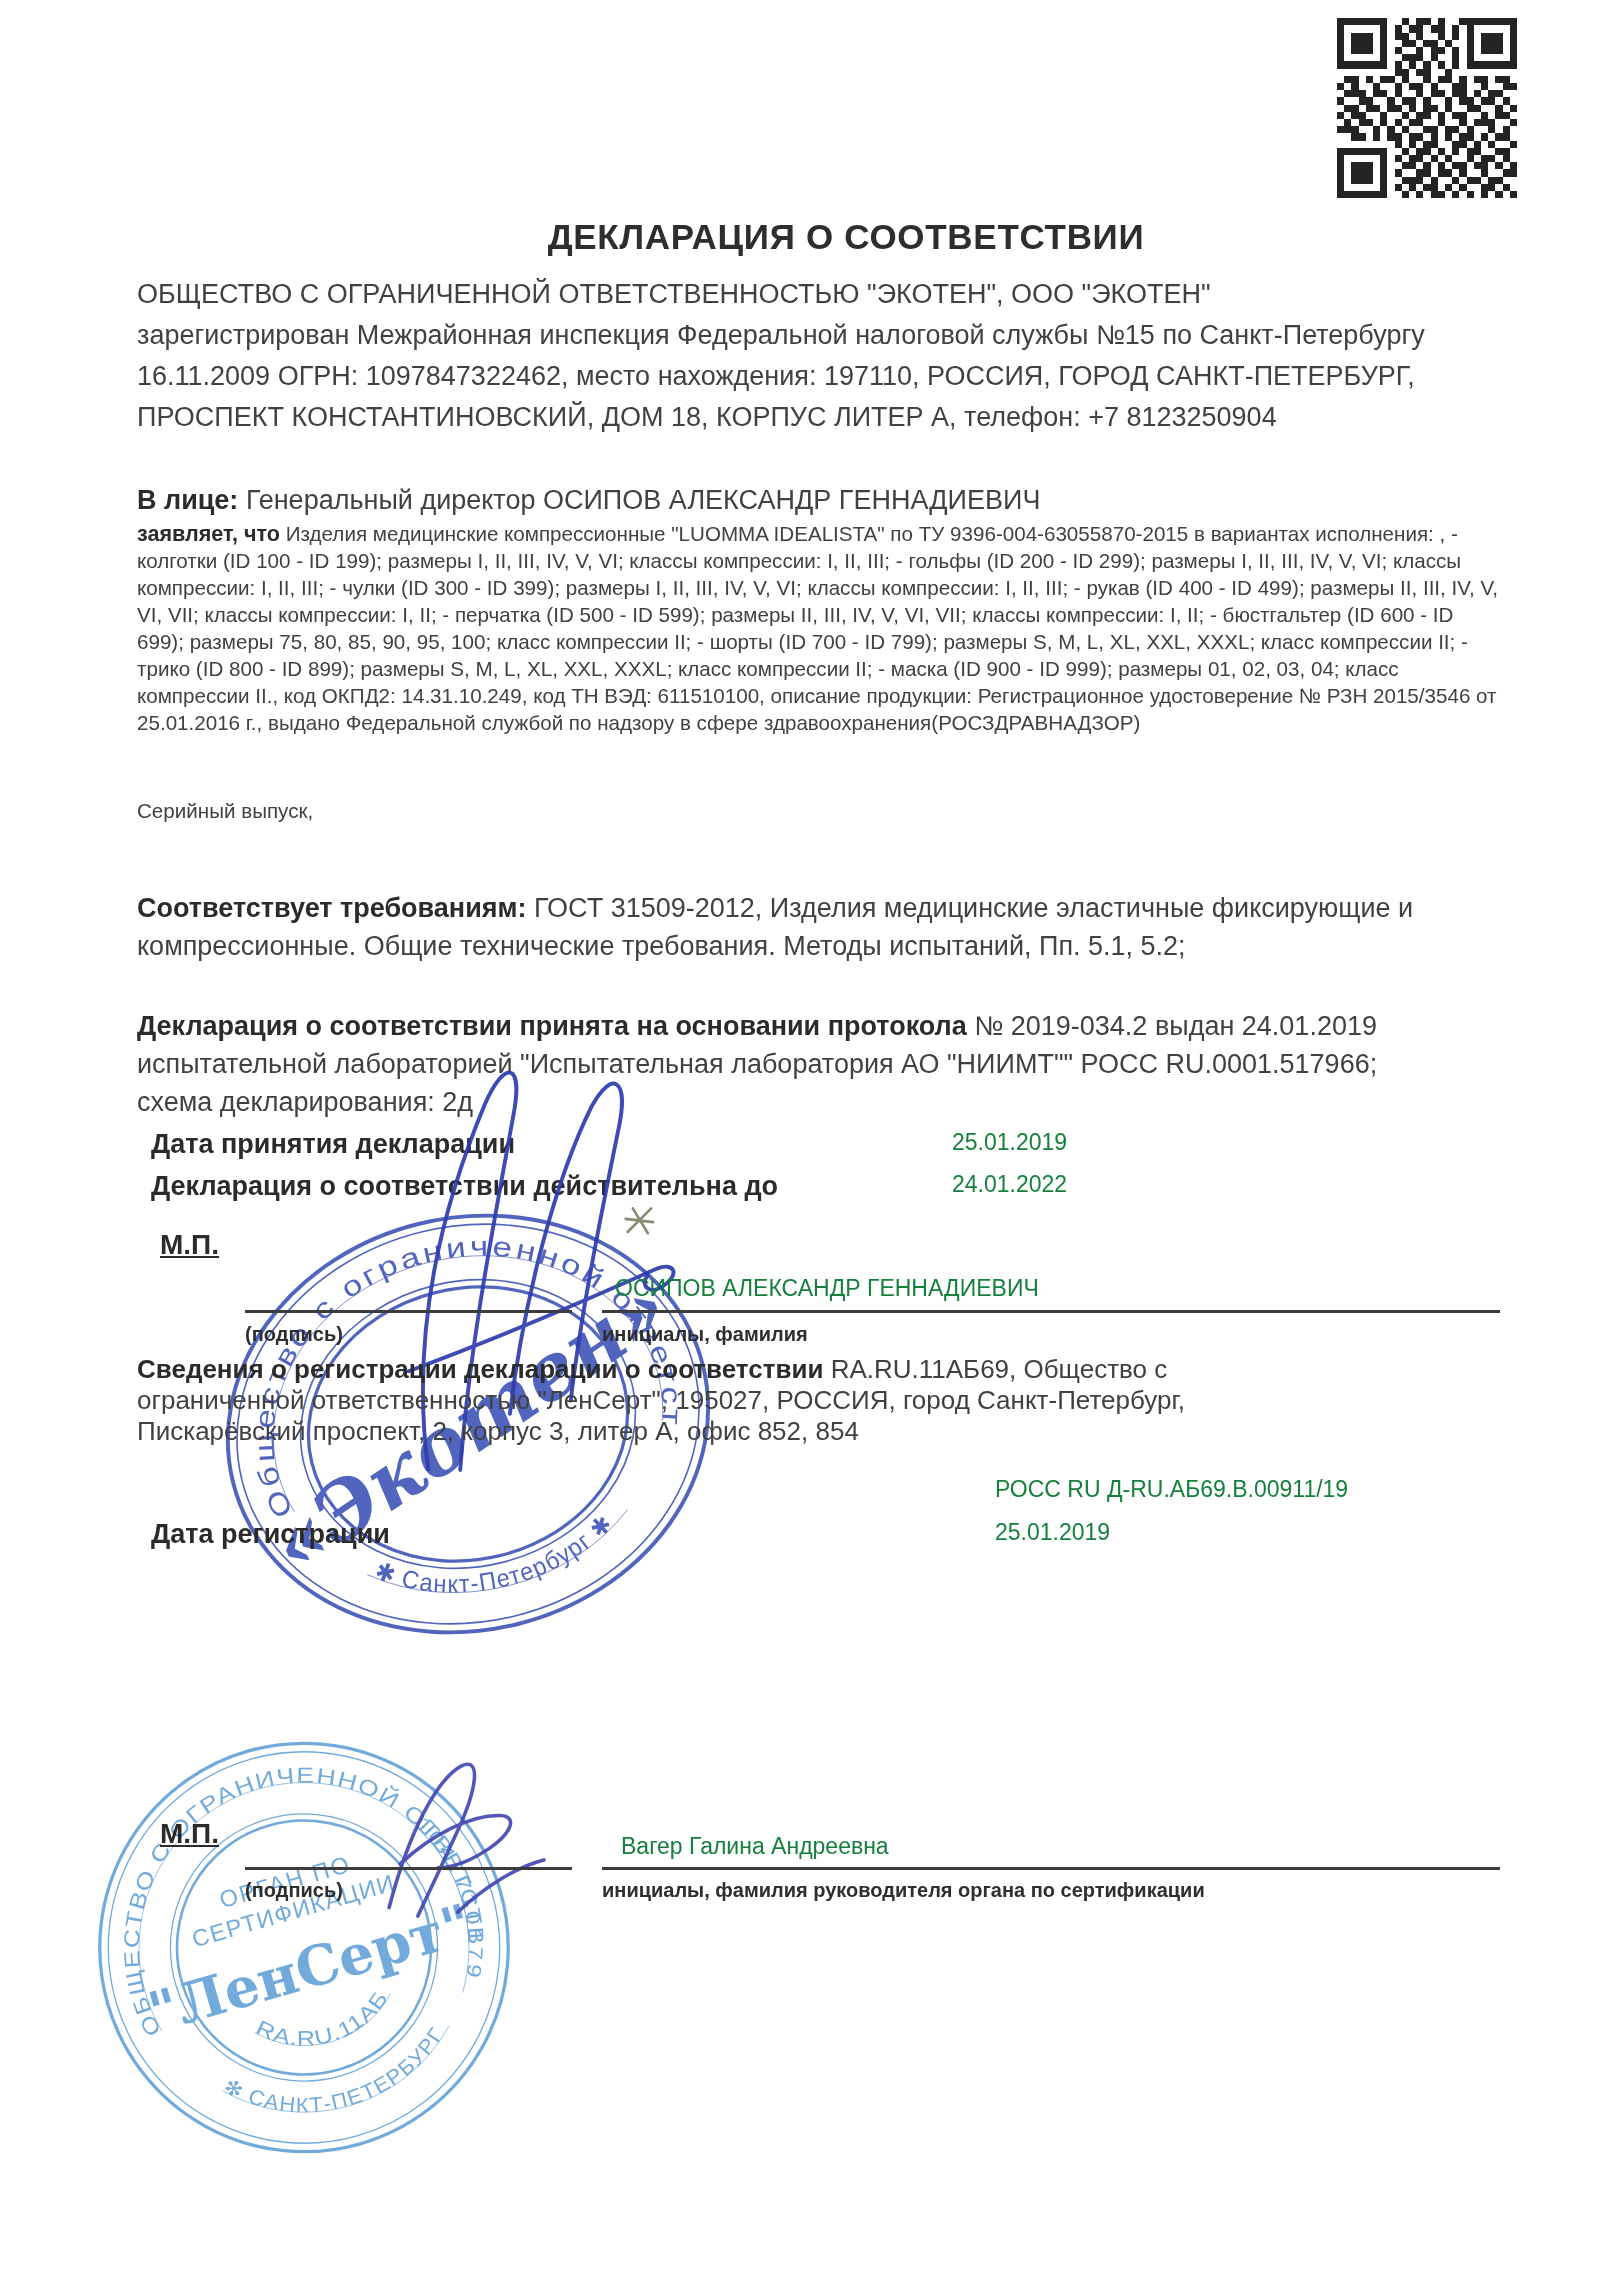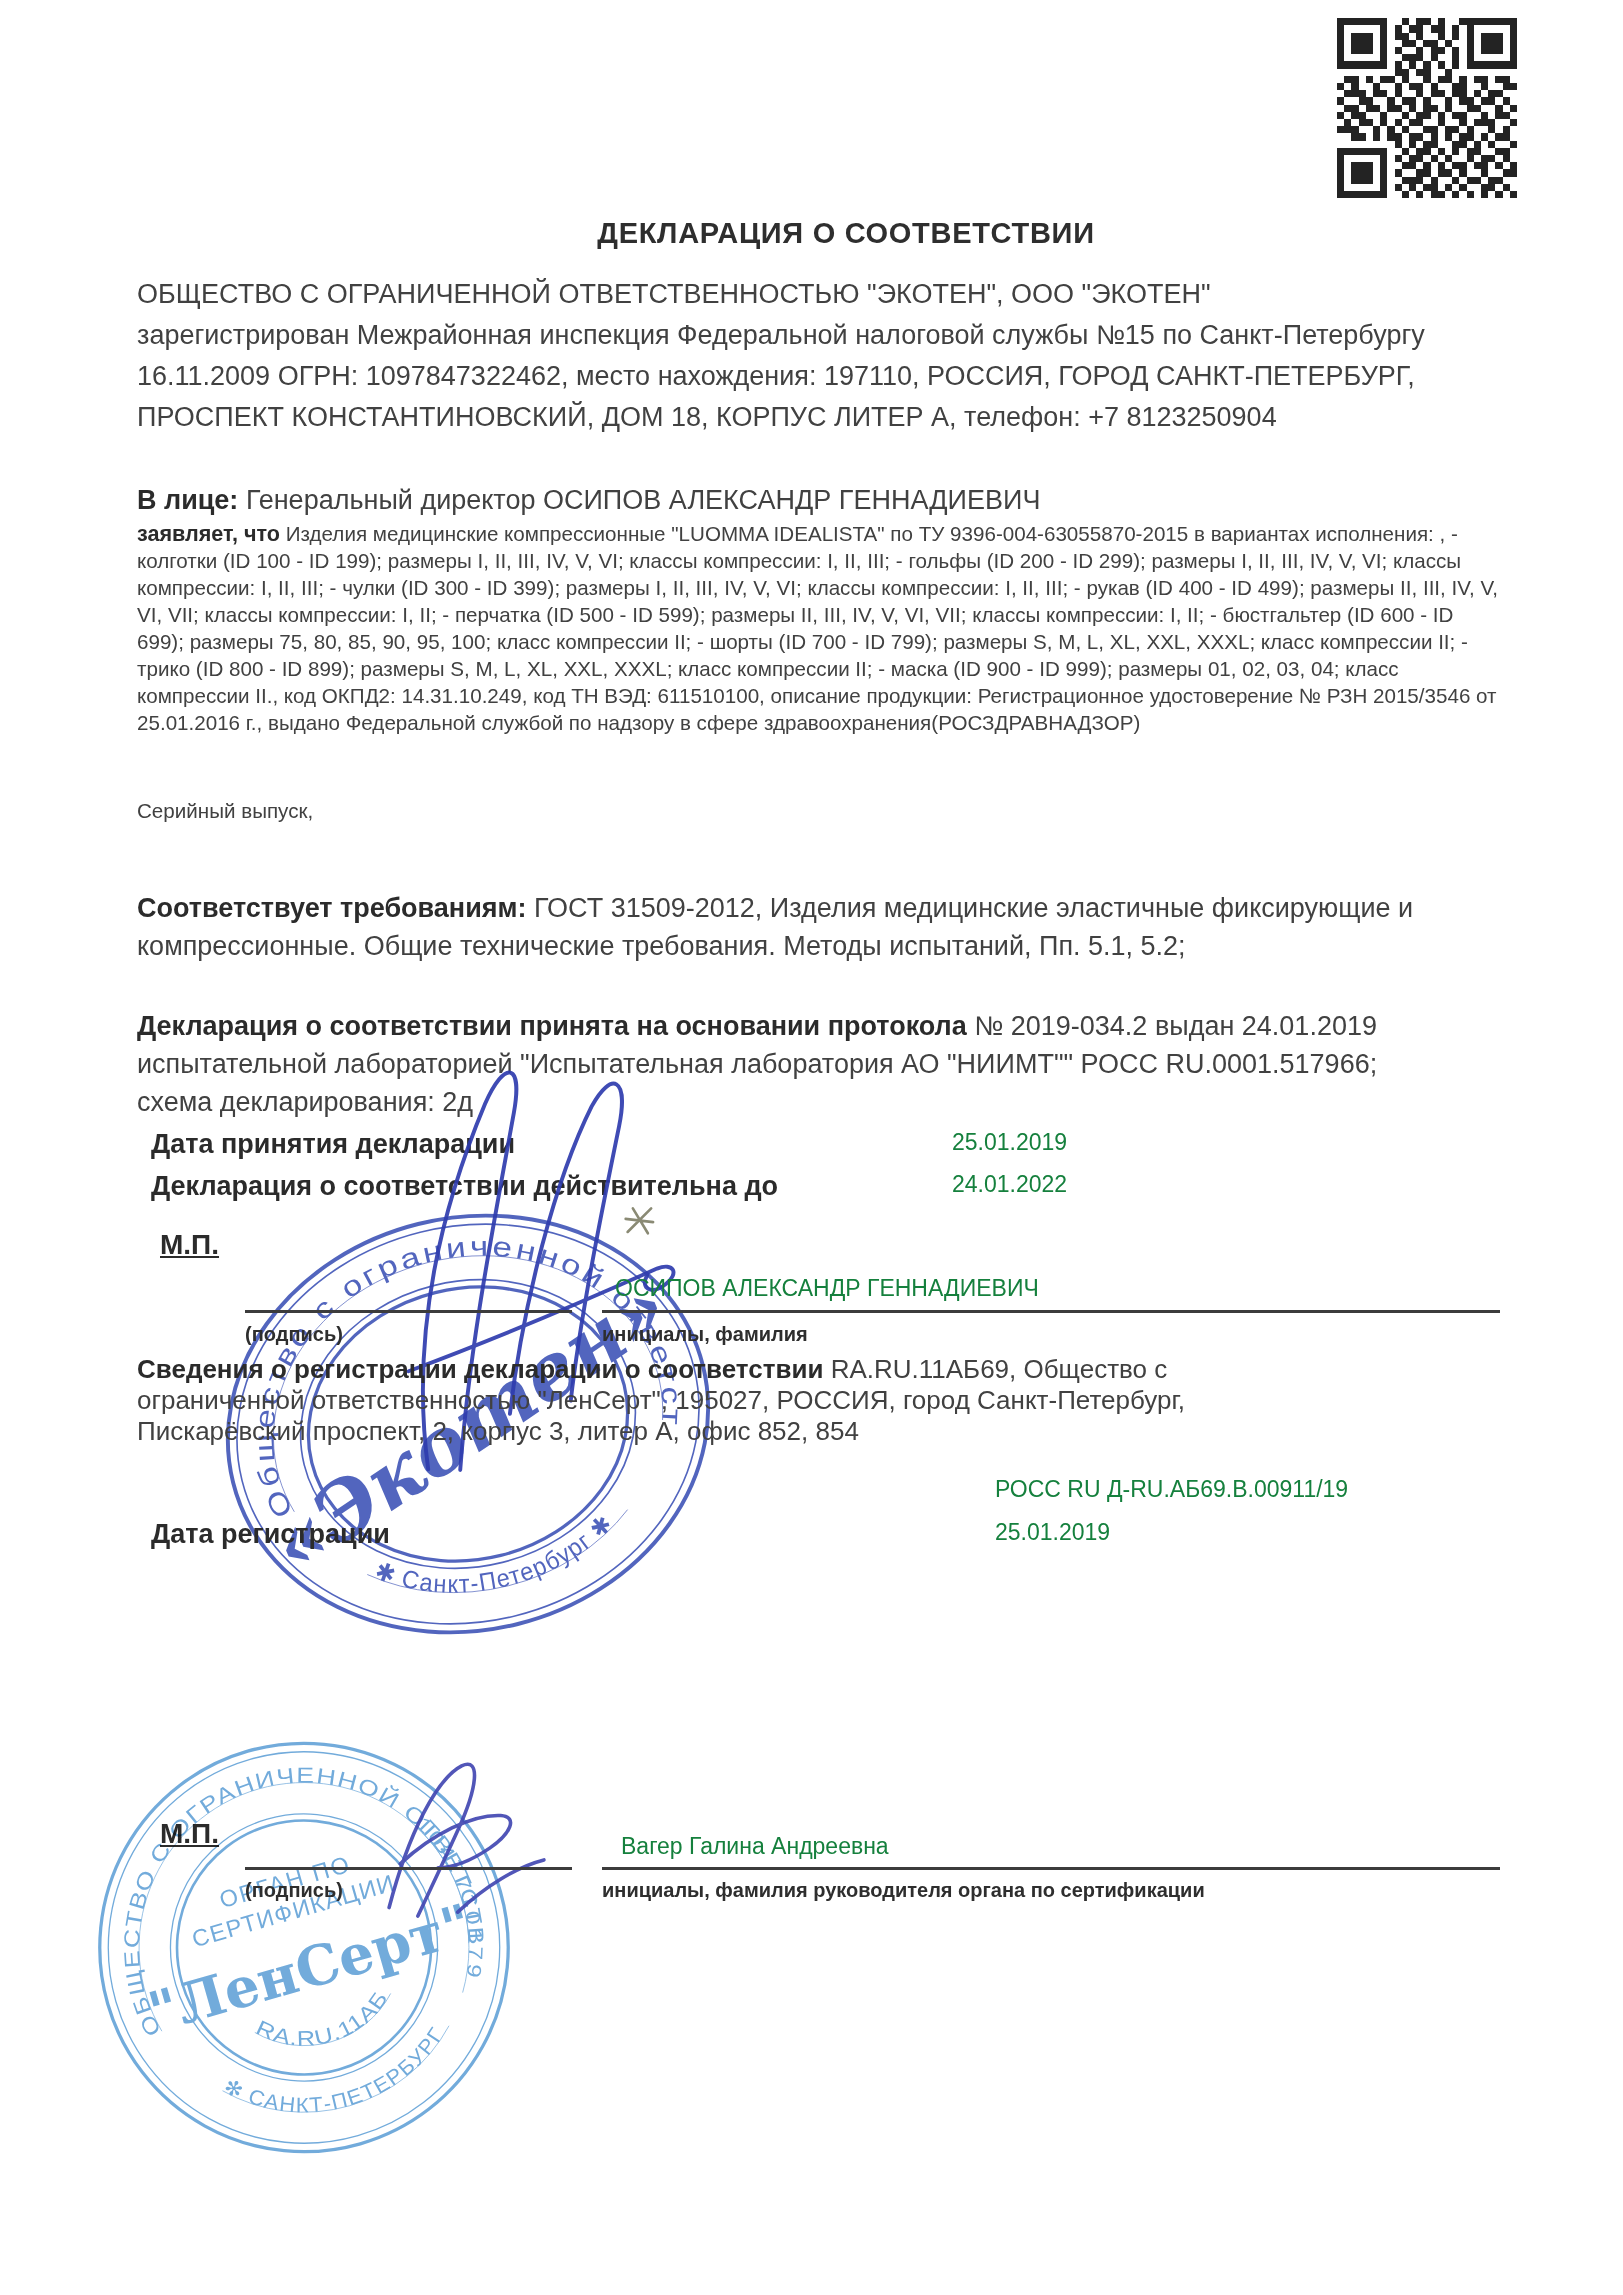--- a/index.html
+++ b/index.html
@@ -1,19 +1,19 @@
 <!DOCTYPE html>
 <html style="--stamp1: #3a50b5; --stamp2: #5e9fd6; --sig1: #2f3cae; --sig2: #4348b2;font-size:10.5px"><head>
 <meta charset="utf-8">
 <style>
   html,body{margin:0;padding:0;background:#ffffff;}
   .page{position:relative;width:1624px;height:2295px;background:#fff;overflow:hidden;
         font-family:"Liberation Sans",sans-serif;color:#414141;}
   .abs{position:absolute;}
-  .title{left:0;right:0;top:217px;text-align:center;font-size:29px;font-weight:bold;
+  .title{left:0;right:0;top:217px;text-align:center;font-size:35px;font-weight:bold;
          color:#2e2e2e;letter-spacing:0.7px;padding-left:68px;}
   .bigpara{left:137px;width:1293px;font-size:27px;line-height:41px;}
   .small{font-size:20.6px;line-height:27px;}
   .smallpara{left:137px;width:1368px;}
   b,.b{font-weight:bold;color:#2b2b2b;margin-top:22px;}
   .midpara{left:137px;width:1309px;font-size:21.6px;line-height:28px;}
   .blk{left:137px;width:1286px;font-size:27px;line-height:38px;}
   .regblk{left:137px;width:1185px;font-size:26px;line-height:31px;}
   .label{font-size:27px;font-weight:bold;color:#2b2b2b;}
   .value{font-size:23px;color:#15803d;}

